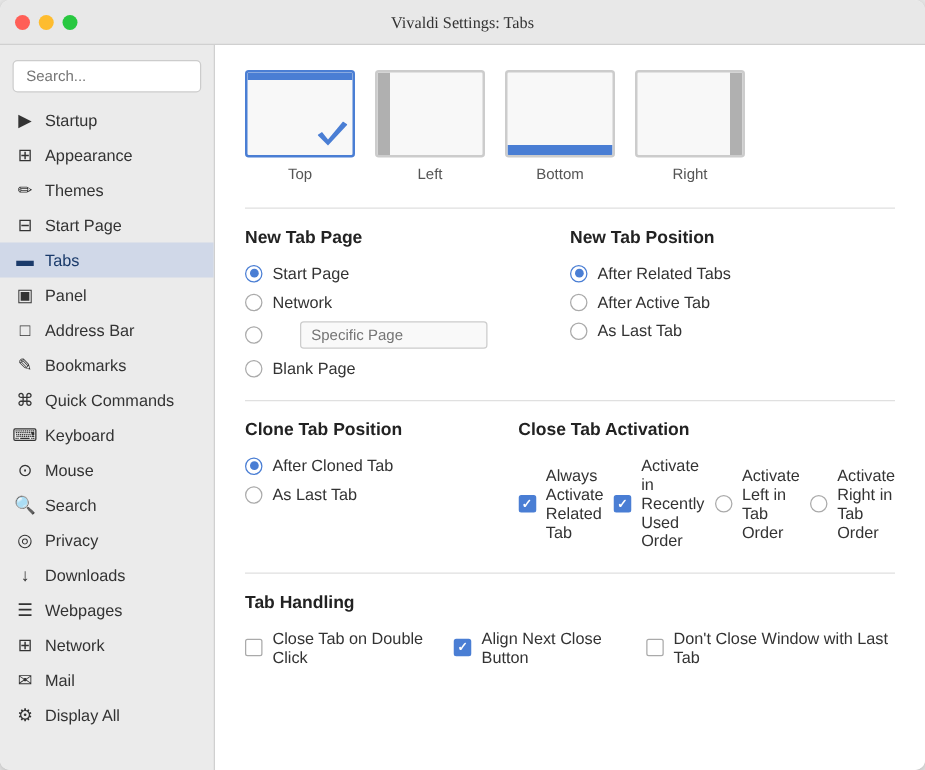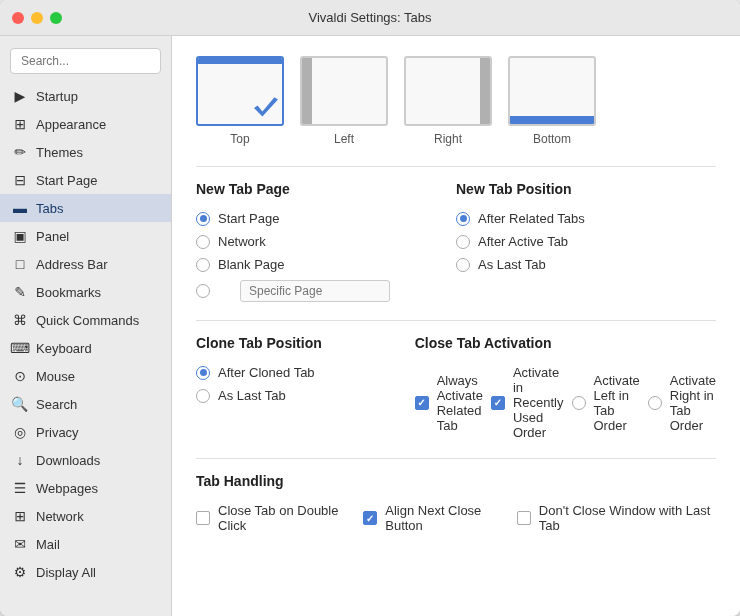--- a/index.html
+++ b/index.html
@@ -42,20 +42,21 @@
       border-radius: 50%;
       cursor: pointer;
     }
     .tl-close { background: #ff5f57; }
     .tl-min { background: #febc2e; }
     .tl-max { background: #28c840; }
     .title-text {
       font-size: 13px;
       color: #333;
       font-weight: 500;
+      font-family: Liberation Serif, serif;
     }
     .content {
       display: flex;
       flex: 1;
       overflow: hidden;
     }
     .sidebar {
       width: 172px;
       background: #ebebeb;
       border-right: 1px solid #d0d0d0;
@@ -369,54 +370,54 @@
 
         <div class="tab-pos-item">
           <div class="tab-pos-preview">
             <div class="left-bar-line"></div>
           </div>
           <span>Left</span>
         </div>
 
         <div class="tab-pos-item">
           <div class="tab-pos-preview">
-            <div class="right-bar-line"></div>
-          </div>
-          <span>Right</span>
+            <div class="bottom-bar-line"></div>
+          </div>
+          <span>Bottom</span>
         </div>
 
         <div class="tab-pos-item">
           <div class="tab-pos-preview">
-            <div class="bottom-bar-line"></div>
-          </div>
-          <span>Bottom</span>
+            <div class="right-bar-line"></div>
+          </div>
+          <span>Right</span>
         </div>
       </div>
 
       <hr class="divider">
 
       <div class="two-col">
         <div class="col">
           <div class="section-title">New Tab Page</div>
           <div class="radio-group">
             <div class="radio-item">
               <div class="radio-input checked"></div>
               <span>Start Page</span>
             </div>
             <div class="radio-item">
               <div class="radio-input"></div>
               <span>Network</span>
             </div>
             <div class="radio-item">
               <div class="radio-input"></div>
+              <input class="specific-page-input" type="text" placeholder="Specific Page" style="">
+            </div>
+            <div class="radio-item">
+              <div class="radio-input"></div>
               <span>Blank Page</span>
-            </div>
-            <div class="radio-item">
-              <div class="radio-input"></div>
-              <input class="specific-page-input" type="text" placeholder="Specific Page" style="">
             </div>
           </div>
         </div>
         <div class="col">
           <div class="section-title">New Tab Position</div>
           <div class="radio-group">
             <div class="radio-item">
               <div class="radio-input checked"></div>
               <span>After Related Tabs</span>
             </div>

